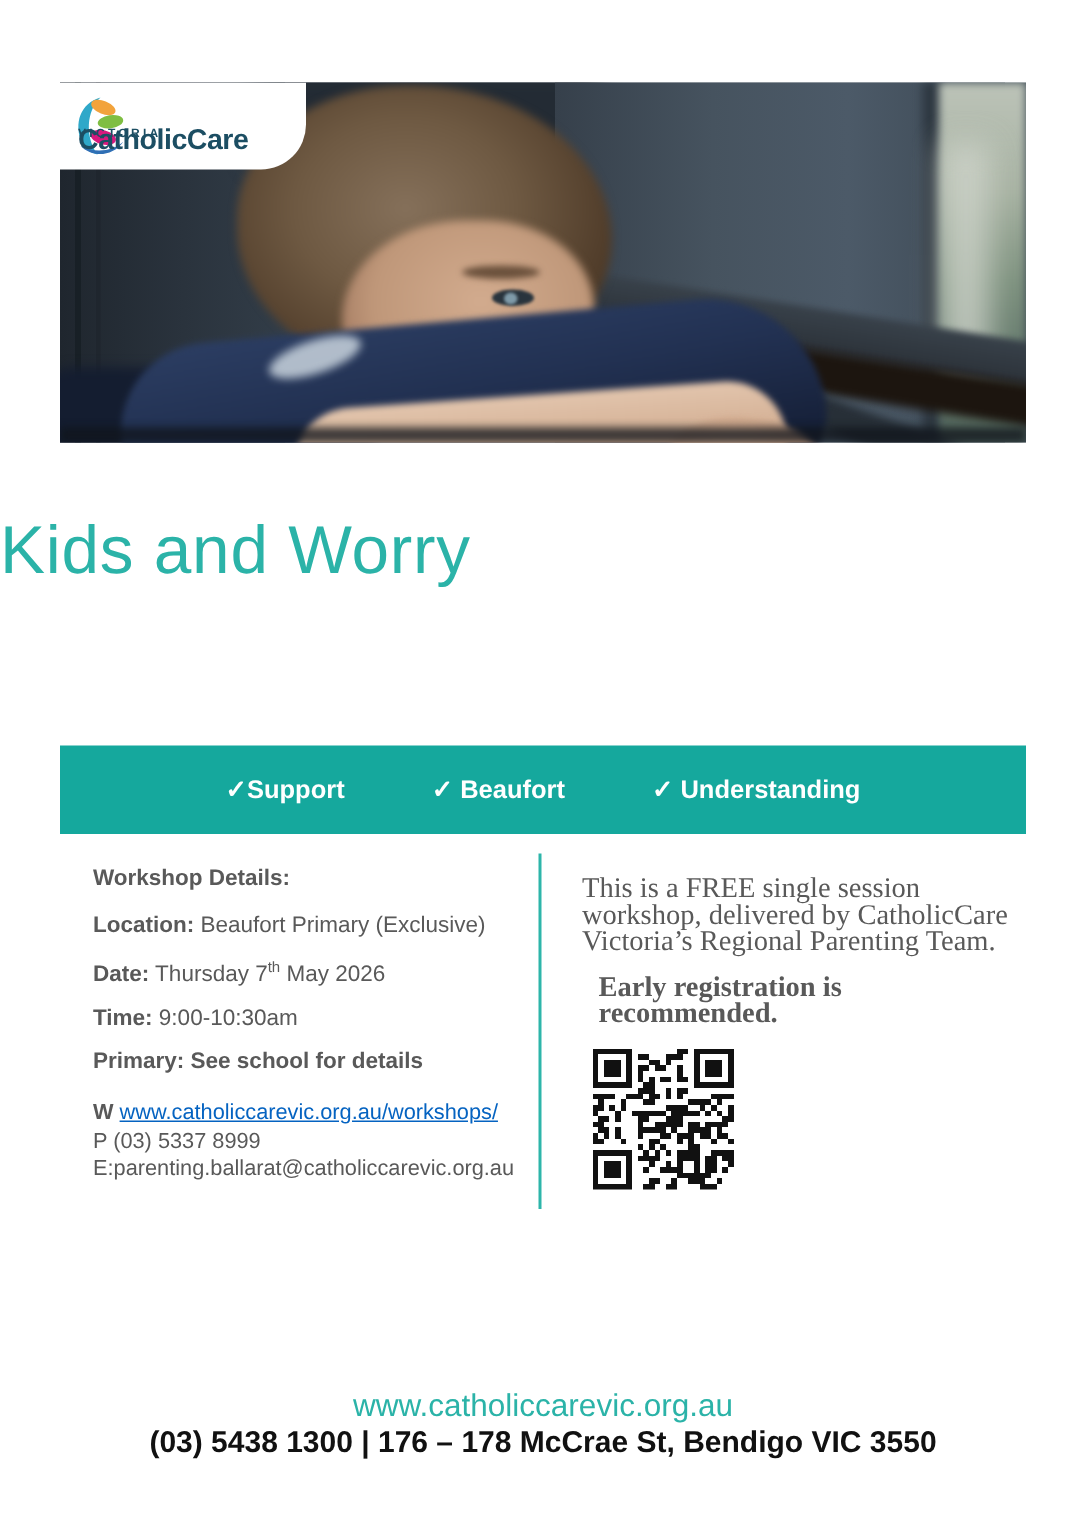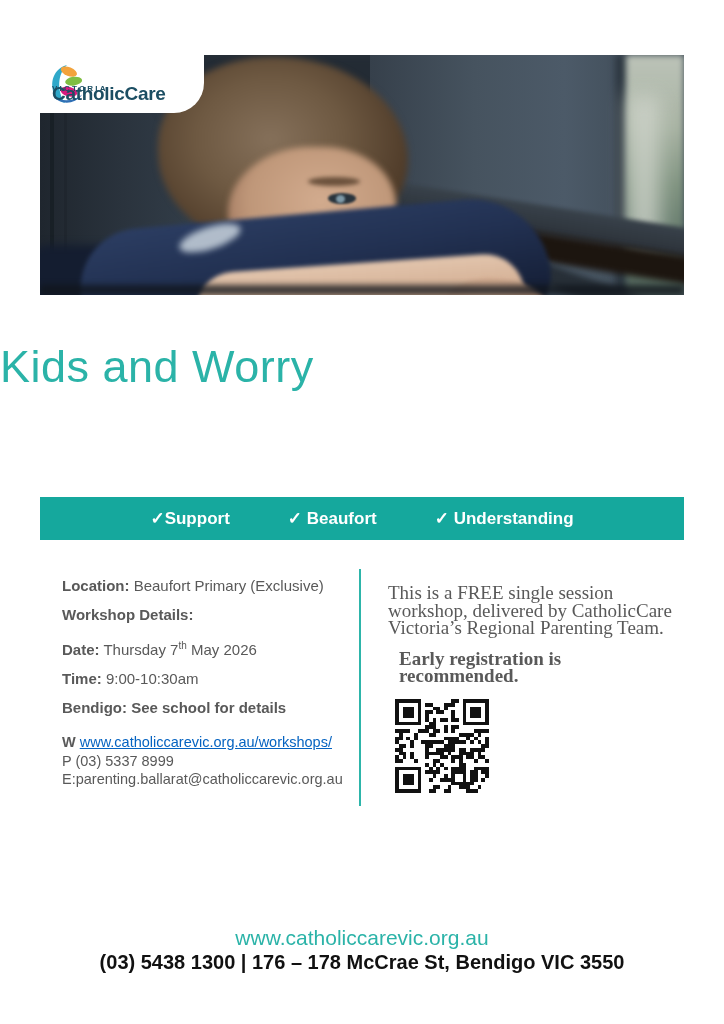--- a/index.html
+++ b/index.html
@@ -45,21 +45,21 @@
     z-index:10;display:flex;align-items:center;padding-left:8px;box-sizing:border-box;}
   .logo-text{margin-left:4px;line-height:1;}
   .logo-brand{font-size:19px;font-weight:700;color:#1C4E63;letter-spacing:-.3px;}
   .logo-region{font-size:8px;font-weight:700;color:#1C4E63;letter-spacing:2.2px;text-align:right;padding-right:4px;margin-top:1px;}
   
   .title{position:absolute;left:0;top:341px;width:100%;margin:0;text-align:left;
     font-size:45px;font-weight:400;letter-spacing:.5px;color:var(--title-teal,#2BB3A8);}
   .desc{position:absolute;left:42px;top:405px;width:648px;margin:0;
     font-size:15.5px;font-weight:700;color:var(--text-gray,#595959);line-height:1.55;}
   
-  .banner{position:absolute;left:40px;top:497px;width:644px;height:43px;background:var(--banner-teal,#15A89D);
+  .banner{position:absolute;left:40px;top:497px;width:644px;height:59px;background:var(--banner-teal,#15A89D);
     display:flex;align-items:center;justify-content:center;gap:58px;color:#fff;font-weight:700;font-size:17px;}
   
   .col-left{position:absolute;left:62px;top:576px;width:292px;color:var(--text-gray,#595959);font-size:15px;}
   .col-left .row{margin-bottom:10px;line-height:19px;}
   .col-left .heading{font-weight:700;margin-bottom:12px;}
   .b{font-weight:700;}
   sup{font-size:10px;}
   .contact{margin-top:16px;font-size:14.5px;line-height:18.5px;}
   .link{color:var(--link-blue,#0563C1);text-decoration:underline;cursor:pointer;}
   .divider{position:absolute;left:359px;top:569px;width:2px;height:237px;background:#2db5aa;}
@@ -118,25 +118,25 @@
   <h1 class="title">Kids and Worry</h1>
 
 
   <div class="banner">
     <span>✓Support</span>
     <span>✓ Beaufort</span>
     <span>✓ Understanding</span>
   </div>
 
   <div class="col-left">
+    <div class="row heading">Workshop Details:</div>
     <div class="row"><span class="b">Location:</span><span> Beaufort Primary (Exclusive)</span></div>
-    <div class="row heading">Workshop Details:</div>
     <div class="row"><span class="b">Date:</span><span> Thursday 7</span><sup>th</sup><span> May 2026</span></div>
     <div class="row"><span class="b">Time:</span><span> 9:00-10:30am</span></div>
-    <div class="row"><span class="b">Bendigo:</span><span class="b"> See school for details</span></div>
+    <div class="row"><span class="b">Primary:</span><span class="b"> See school for details</span></div>
 
     <div class="contact">
       <div><span class="b">W</span> <a class="link">www.catholiccarevic.org.au/workshops/</a></div>
       <div>P (03) 5337 8999</div>
       <div>E:parenting.ballarat@catholiccarevic.org.au</div>
     </div>
   </div>
 
   <div class="divider"></div>
 

